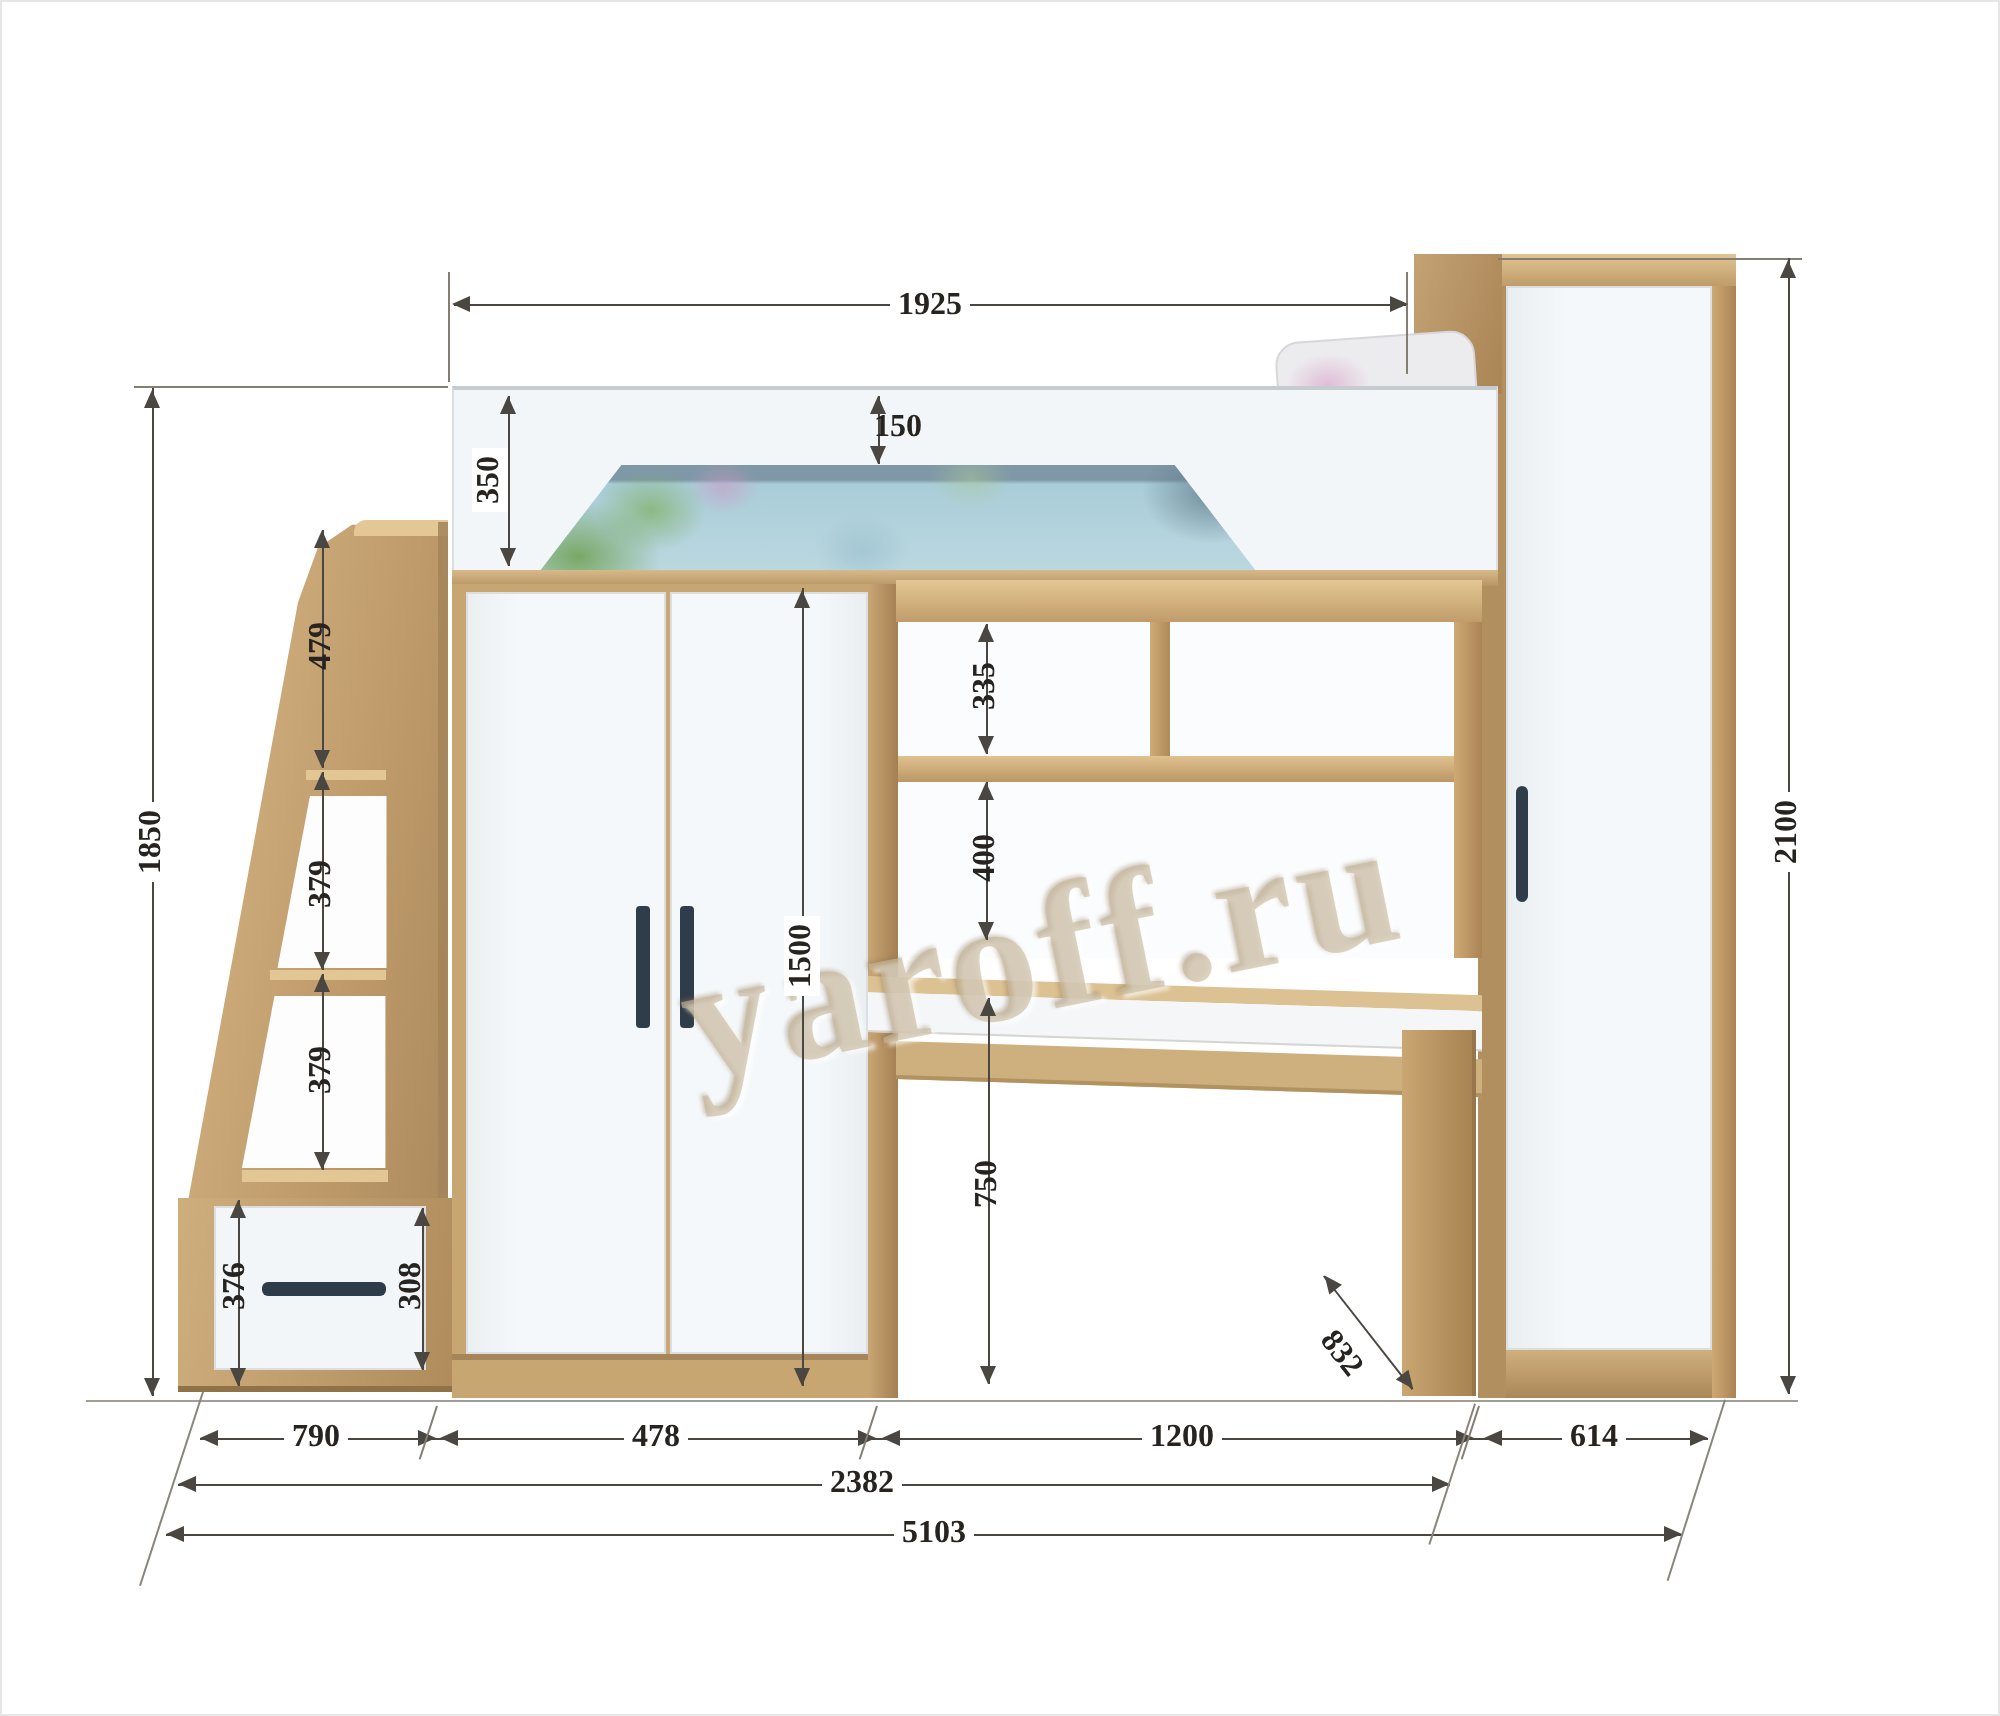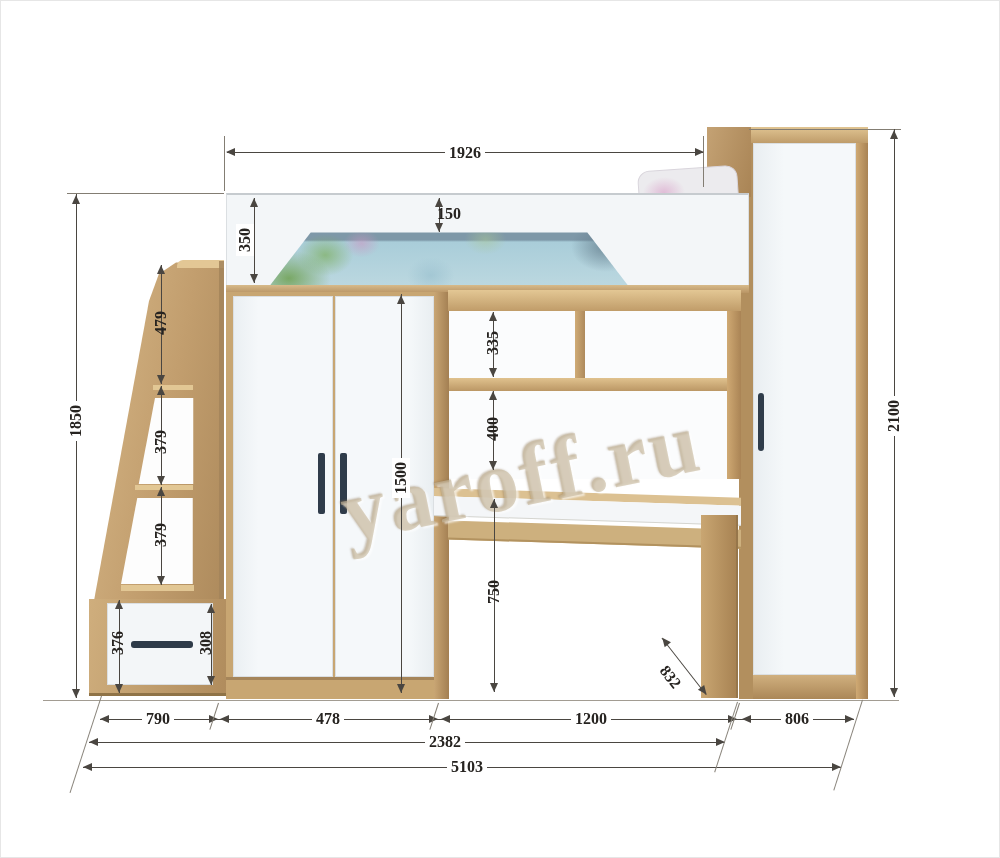--- a/index.html
+++ b/index.html
@@ -90,21 +90,21 @@
   </div>
 
   <b class="wm">yaroff.ru</b>
 
   <div>
     <i class="lv e" style="left:223px;top:135px;height:55px"></i>
     <i class="lv e" style="left:702px;top:135px;height:51px"></i>
     <i class="lh" style="left:226px;top:151px;width:476px"></i>
     <i class="al" style="left:225px;top:147px"></i>
     <i class="ar" style="left:694px;top:147px"></i>
-    <b class="lbl bg" style="left:464px;top:152px">1926</b>
+    <b class="lbl bg" style="left:464px;top:152px">1925</b>
   </div>
 
   <div>
     <i class="lv" style="left:438px;top:197px;height:34px"></i>
     <i class="au" style="left:434px;top:197px"></i>
     <i class="ad" style="left:434px;top:222px"></i>
     <b class="lbl" style="left:448px;top:213px">150</b>
   </div>
 
   <div>
@@ -209,28 +209,28 @@
     <i class="al" style="left:440px;top:714px"></i>
     <i class="ar" style="left:727px;top:714px"></i>
     <i class="al" style="left:741px;top:714px"></i>
     <i class="ar" style="left:844px;top:714px"></i>
     <i class="lv e tilt" style="left:217px;top:702px;height:28px"></i>
     <i class="lv e tilt" style="left:437px;top:702px;height:28px"></i>
     <i class="lv e tilt" style="left:738px;top:702px;height:28px"></i>
     <b class="lbl bg" style="left:157px;top:718px">790</b>
     <b class="lbl bg" style="left:327px;top:718px">478</b>
     <b class="lbl bg" style="left:590px;top:718px">1200</b>
-    <b class="lbl bg" style="left:796px;top:718px">806</b>
+    <b class="lbl bg" style="left:796px;top:718px">614</b>
   </div>
 
   <div>
     <i class="lh" style="left:88px;top:741px;width:636px"></i>
     <i class="al" style="left:88px;top:737px"></i>
     <i class="ar" style="left:715px;top:737px"></i>
-    <b class="lbl bg" style="left:444px;top:741px">2382</b>
+    <b class="lbl bg" style="left:430px;top:741px">2382</b>
   </div>
 
   <div>
     <i class="lh" style="left:82px;top:766px;width:758px"></i>
     <i class="al" style="left:82px;top:762px"></i>
     <i class="ar" style="left:831px;top:762px"></i>
     <b class="lbl bg" style="left:466px;top:766px">5103</b>
   </div>
 
   <i class="lh fl" style="left:42px;top:699px;width:856px"></i>

